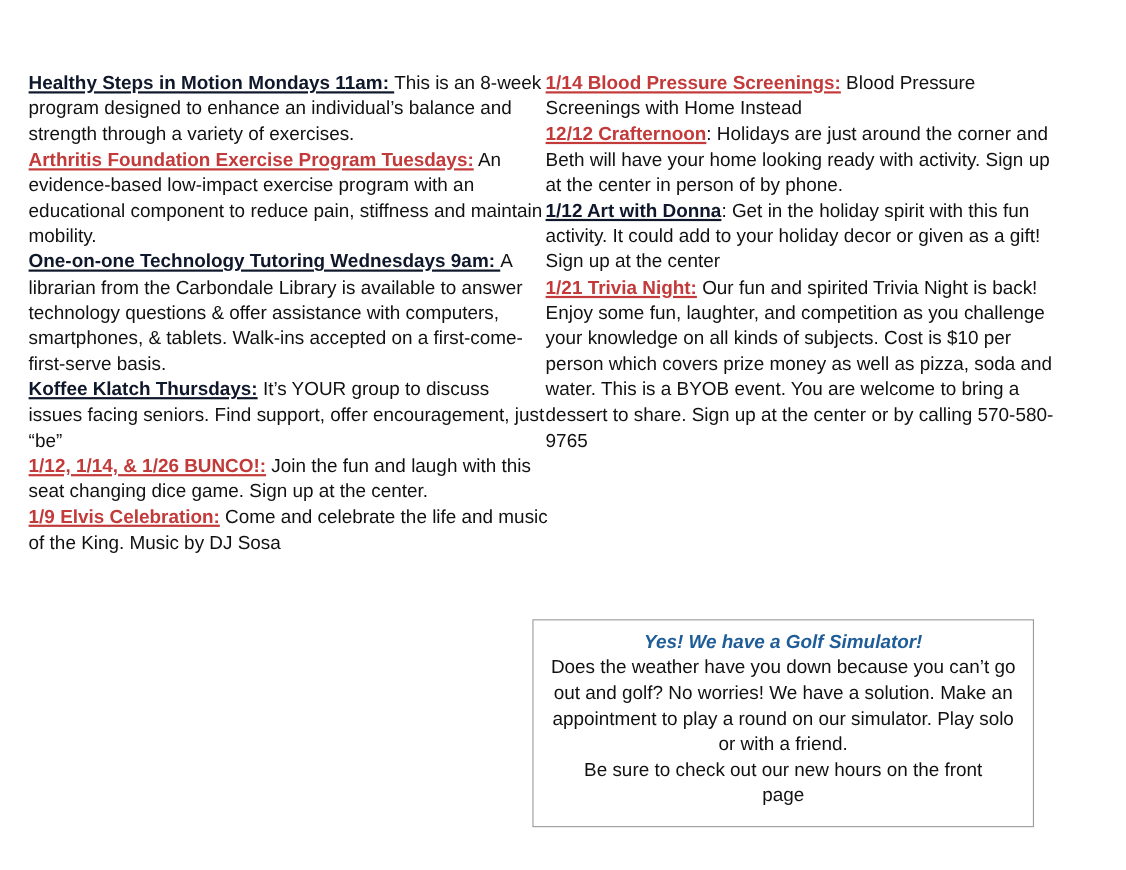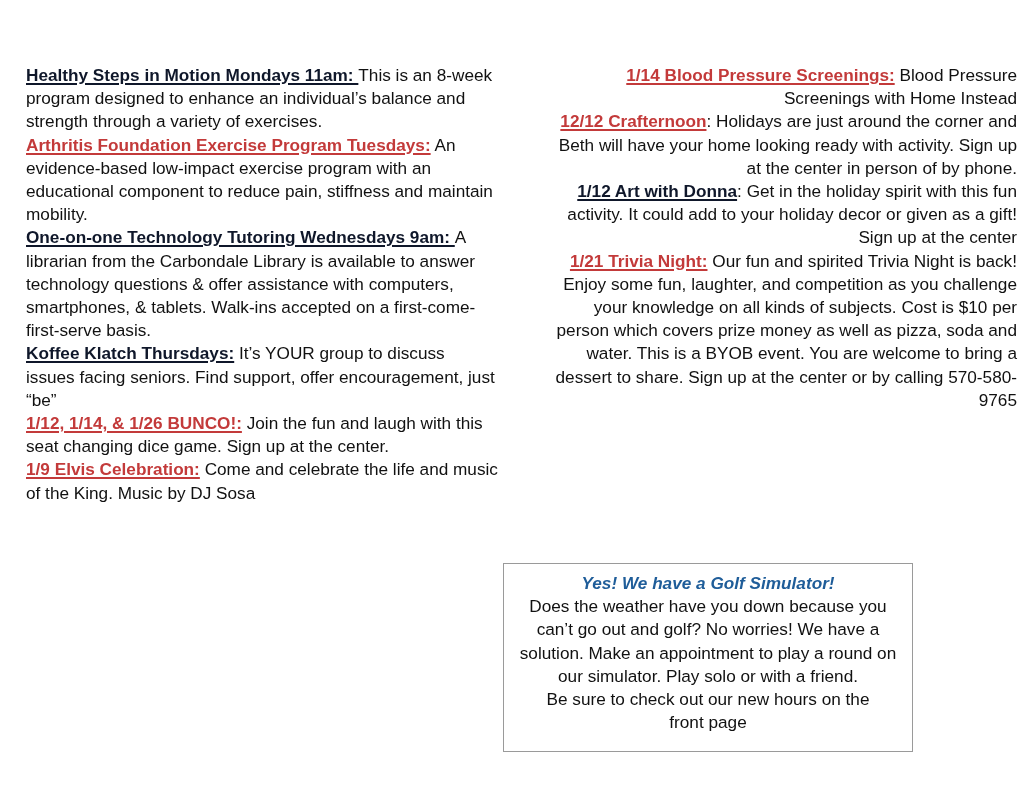--- a/index.html
+++ b/index.html
@@ -1,26 +1,26 @@
 <!DOCTYPE html>
 <html><head>
 <meta charset="utf-8">
 <style>
   html, body { margin: 0; padding: 0; background: #ffffff; }
   body { width: 1024px; height: 791px; position: relative; overflow: hidden;
          font-family: "Liberation Sans", sans-serif; color: #111111; }
   .col { position: absolute; top: 64px; font-size: 17.2px; line-height: 23.2px; }
   .col-left { left: 26px; width: 472px; }
-  .col-right { left: 547px; width: 470px; text-align: right; }
+  .col-right { left: 496px; width: 470px; }
   .entry { margin: 0; }
   .title { color: #0f172a; font-weight: bold; text-decoration: underline;
            text-decoration-thickness: 1.5px; text-underline-offset: 2px; }
   .title.soft { color: #c33a3a; }
   .gap { margin-top: 3px; }
-  .golf-box { position: absolute; left: 503px; top: 563px; width: 410px; height: 189px;
+  .golf-box { position: absolute; left: 484px; top: 563px; width: 456px; height: 189px;
               border: 1.5px solid #9a9a9a; box-sizing: border-box; text-align: center;
               padding-top: 8px; font-size: 17.2px; line-height: 23.2px; }
   .golf-title { color: #1f5d99; font-weight: bold; font-style: italic; }
 </style>
 </head>
 <body>
 
 <div class="col col-left">
   <p class="entry"><span class="title">Healthy Steps in Motion Mondays 11am: </span><span>This is an 8-week program designed to enhance an individual’s balance and strength through a variety of exercises.</span></p>
   <p class="entry"><span class="title soft">Arthritis Foundation Exercise Program Tuesdays:</span><span> An evidence-based low-impact exercise program with an educational component to reduce pain, stiffness and maintain mobility.</span></p>

